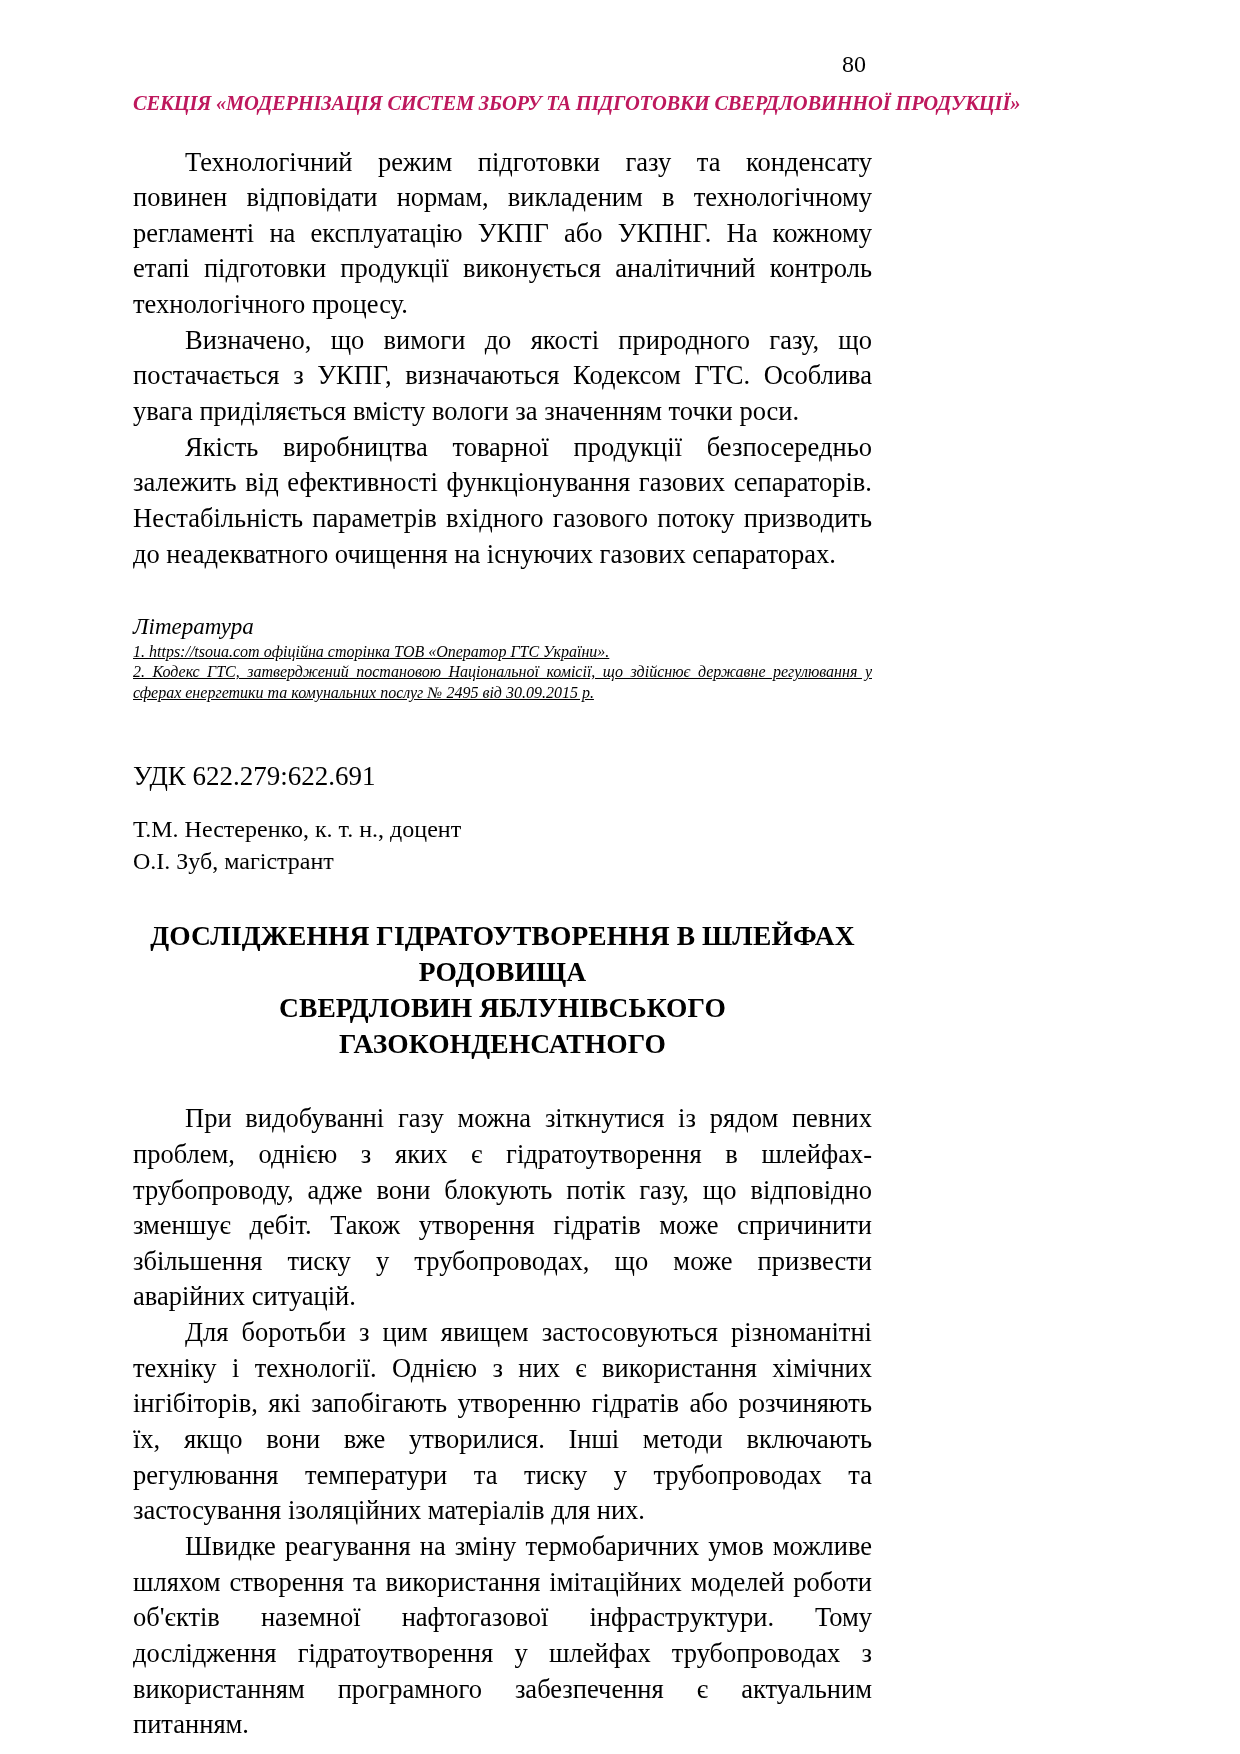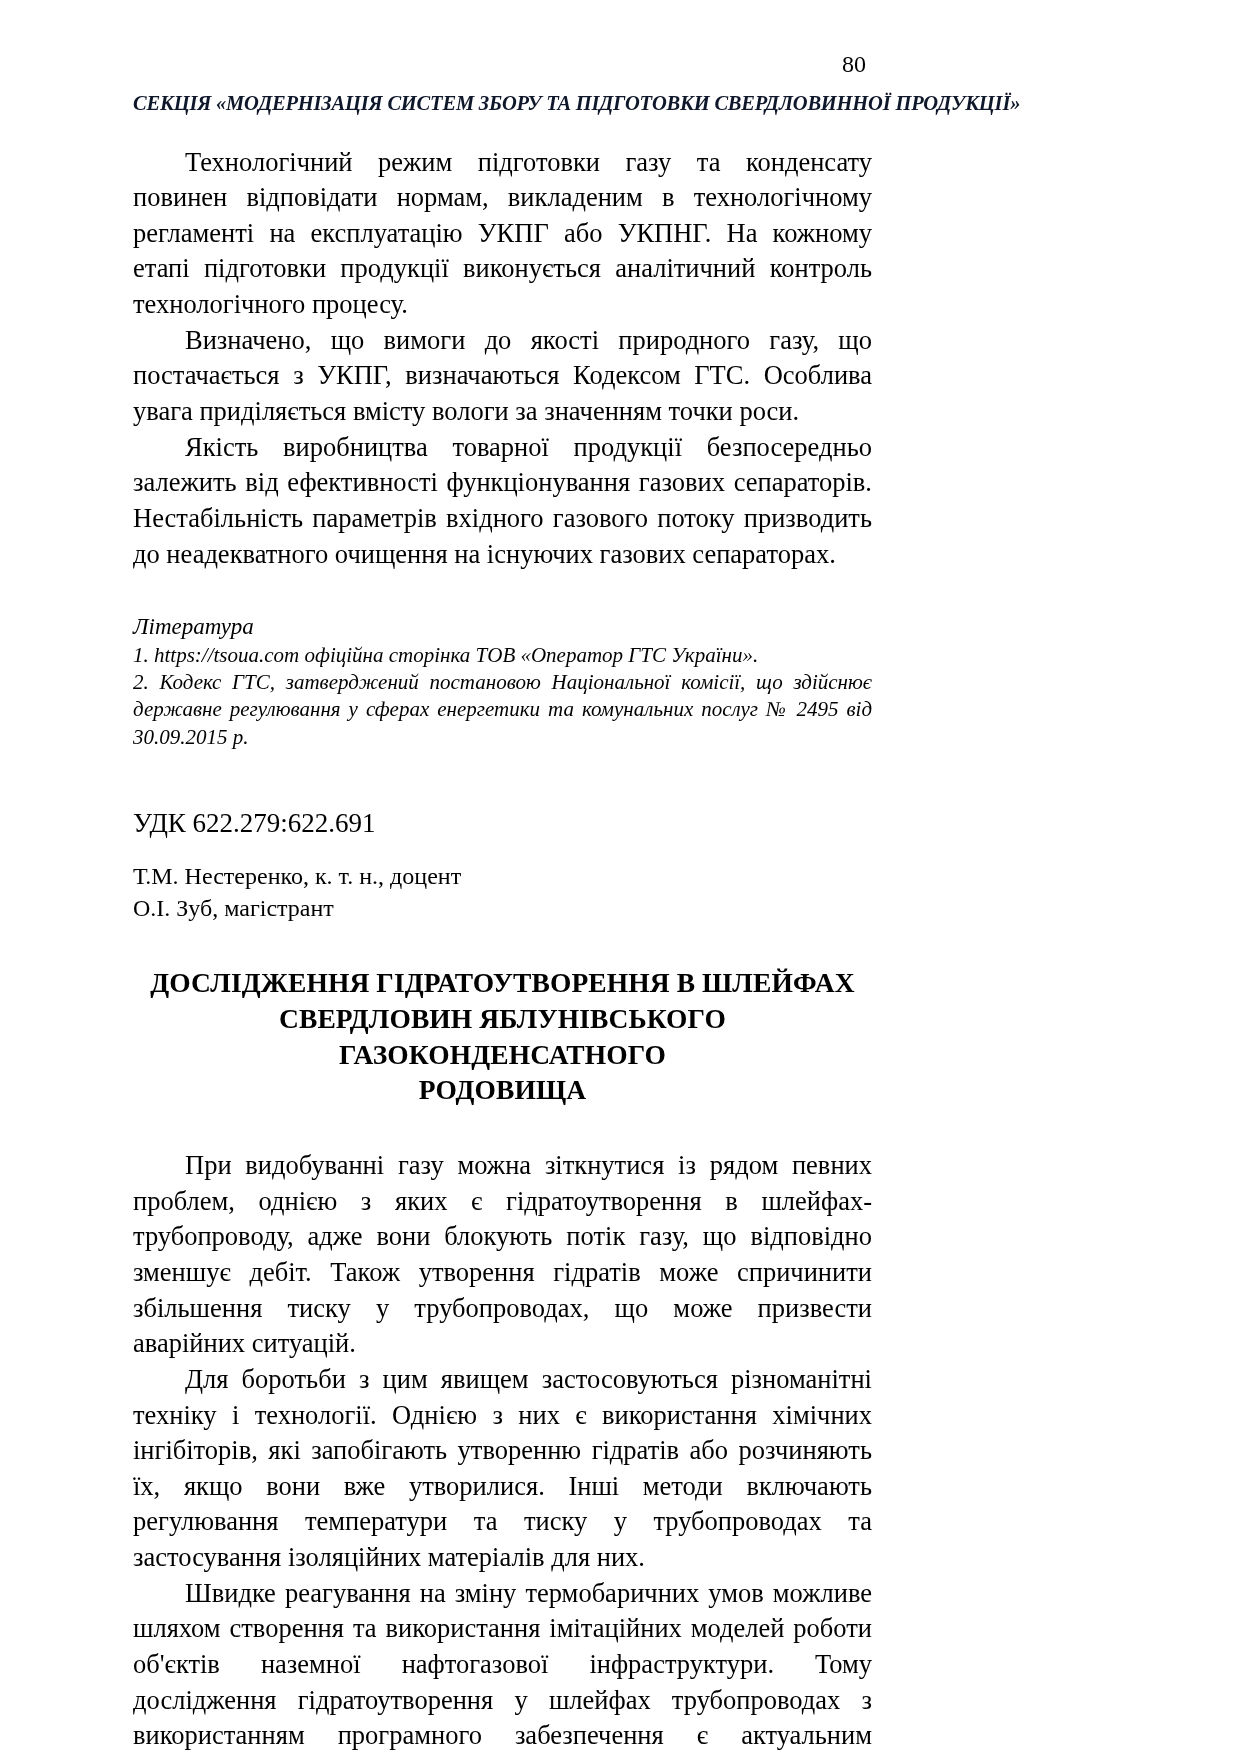--- a/index.html
+++ b/index.html
@@ -28,21 +28,21 @@
   .page-number {
     text-align: right;
     font-size: 24px;
     line-height: 1;
     padding-right: 6px;
     margin: 0 0 16px 0;
   }
 
   .running-head {
     text-align: center;
-    color: #0f172a;
+    color: #be185d;
     font-style: italic;
     font-weight: bold;
     font-size: 20.5px;
     letter-spacing: -0.2px;
     line-height: 1.1;
     margin: 0 0 30px 0;
     white-space: nowrap;
   }
 
   
@@ -61,24 +61,25 @@
 
   
   .lit-title {
     font-style: italic;
     font-size: 23px;
     line-height: 1.28;
     margin: 0;
   }
   .lit-item {
     font-style: italic;
-    font-size: 21px;
+    font-size: 16px;
     line-height: 1.30;
     text-align: left;
     margin: 0;
+    text-decoration: underline;
   }
   .lit-item.wrap {
     text-align: justify;
     text-indent: 0;
   }
 
   
   .udc {
     font-weight: normal;
     font-size: 27px;
@@ -129,22 +130,22 @@
 
   <div class="spacer-sm"></div>
 
   <p class="author-line">Т.М. Нестеренко, к. т. н., доцент</p>
   <p class="author-line">О.І. Зуб, магістрант</p>
 
   <div class="spacer-md"></div>
 
   <h1 class="article-title">
     <span class="tl">ДОСЛІДЖЕННЯ ГІДРАТОУТВОРЕННЯ В ШЛЕЙФАХ</span>
+    <span class="tl">РОДОВИЩА</span>
     <span class="tl">СВЕРДЛОВИН ЯБЛУНІВСЬКОГО ГАЗОКОНДЕНСАТНОГО</span>
-    <span class="tl">РОДОВИЩА</span>
   </h1>
 
   <div class="spacer-md"></div>
 
   <p class="body-par">При видобуванні газу можна зіткнутися із рядом певних проблем, однією з яких є гідратоутворення в шлейфах-трубопроводу, адже вони блокують потік газу, що відповідно зменшує дебіт. Також утворення гідратів може спричинити збільшення тиску у трубопроводах, що може призвести аварійних ситуацій.</p>
   <p class="body-par">Для боротьби з цим явищем застосовуються різноманітні техніку і технології. Однією з них є використання хімічних інгібіторів, які запобігають утворенню гідратів або розчиняють їх, якщо вони вже утворилися. Інші методи включають регулювання температури та тиску у трубопроводах та застосування ізоляційних матеріалів для них.</p>
   <p class="body-par">Швидке реагування на зміну термобаричних умов можливе шляхом створення та використання імітаційних моделей роботи об'єктів наземної нафтогазової інфраструктури. Тому дослідження гідратоутворення у шлейфах трубопроводах з використанням програмного забезпечення є актуальним питанням.</p>
 
 </div>
 

